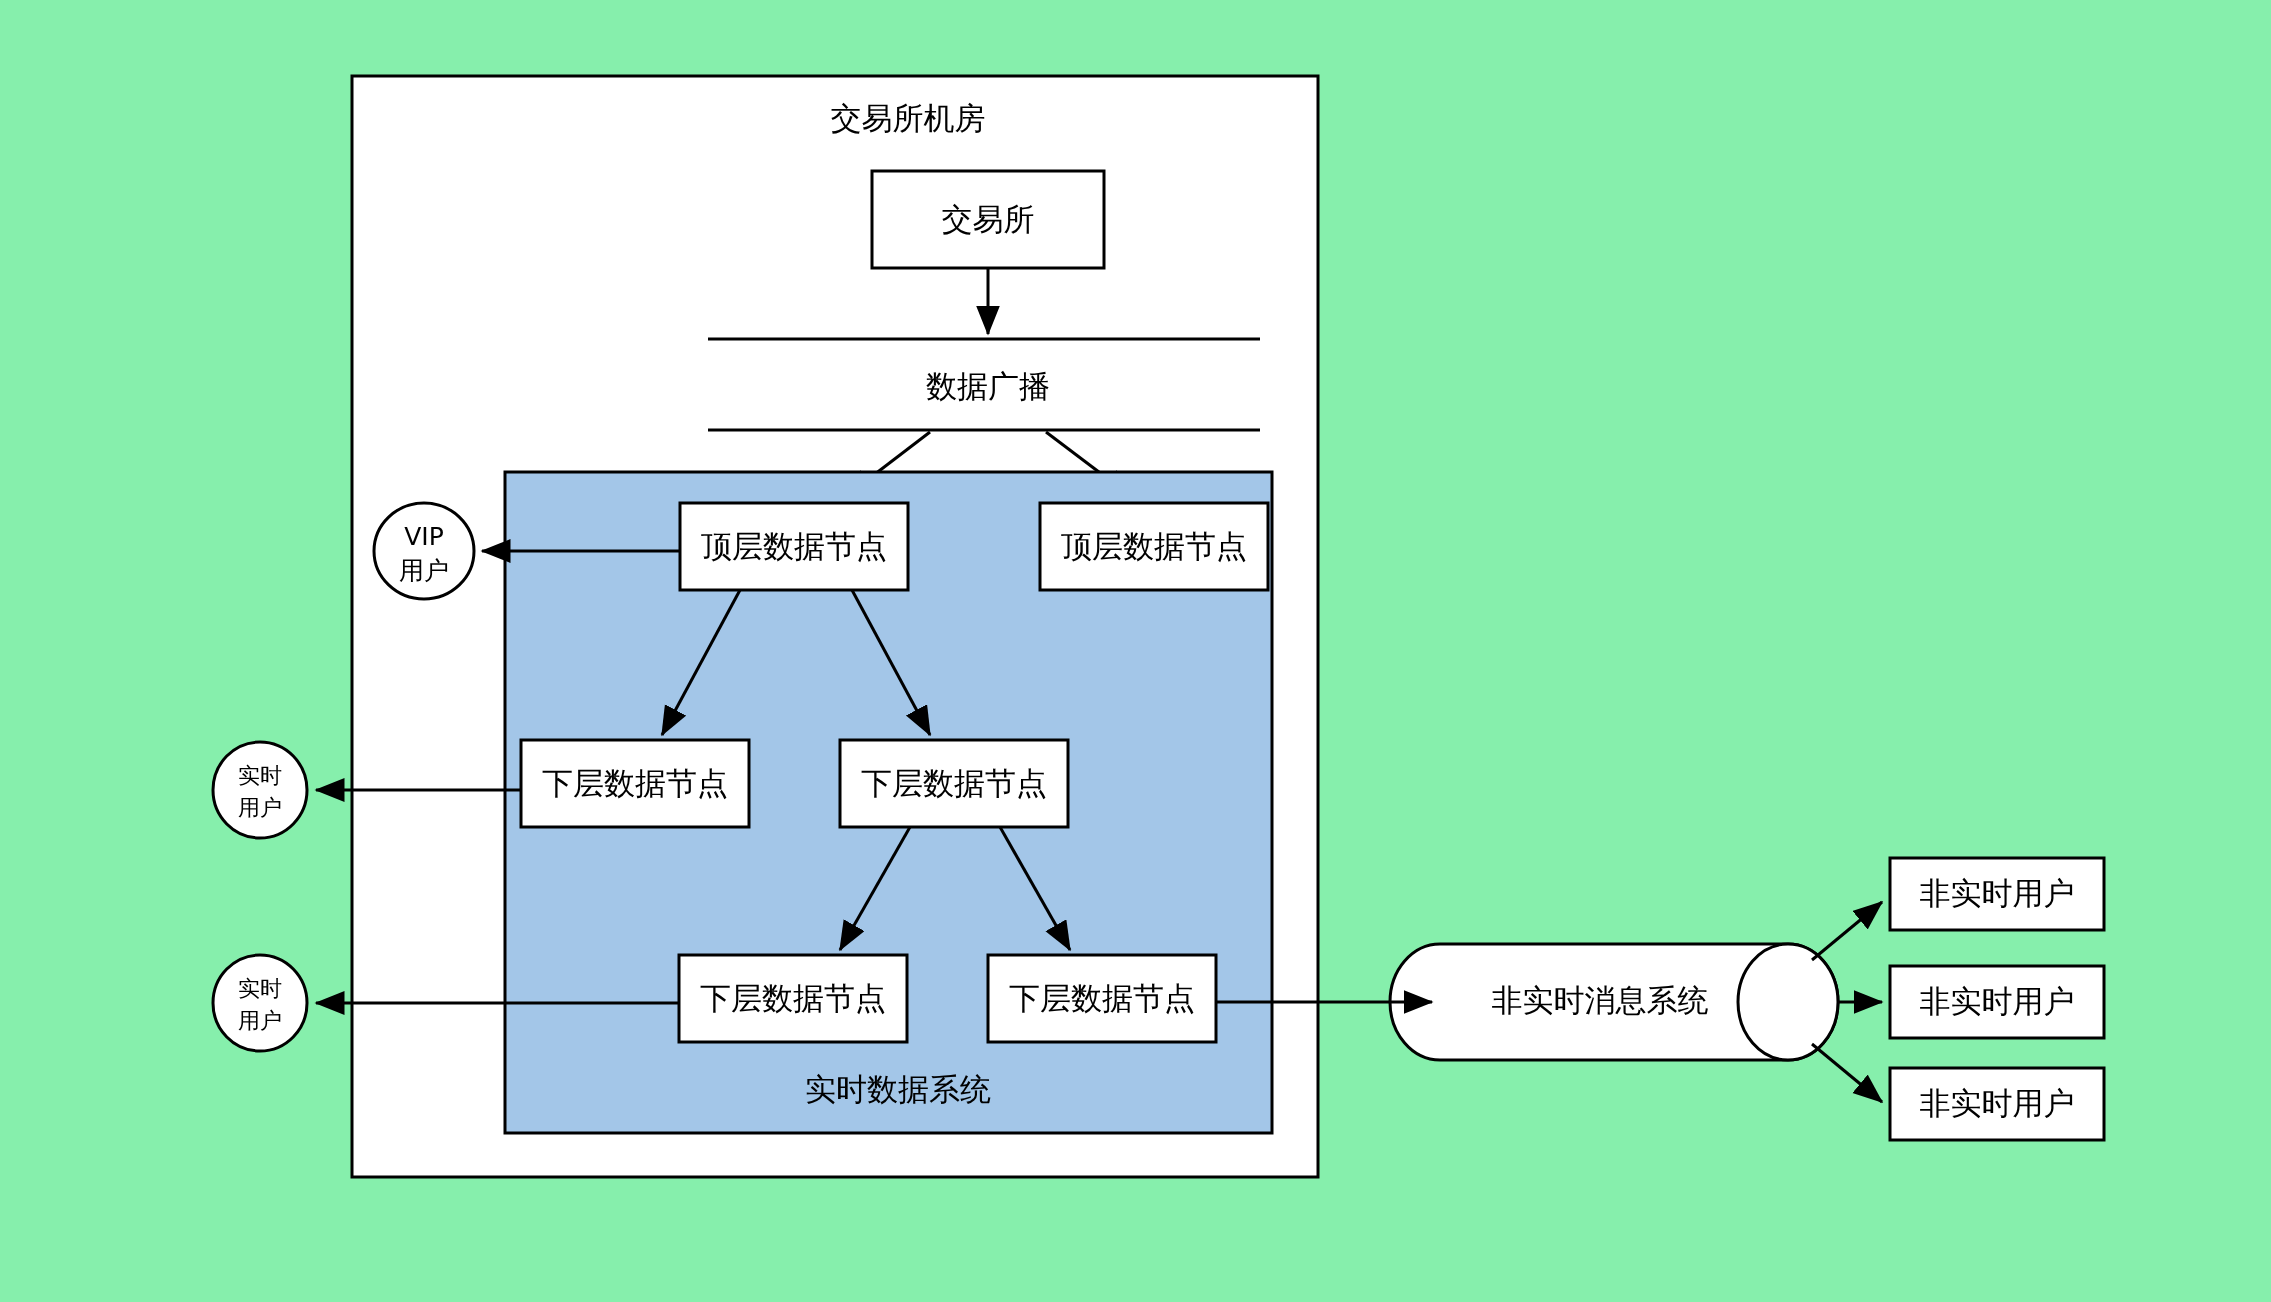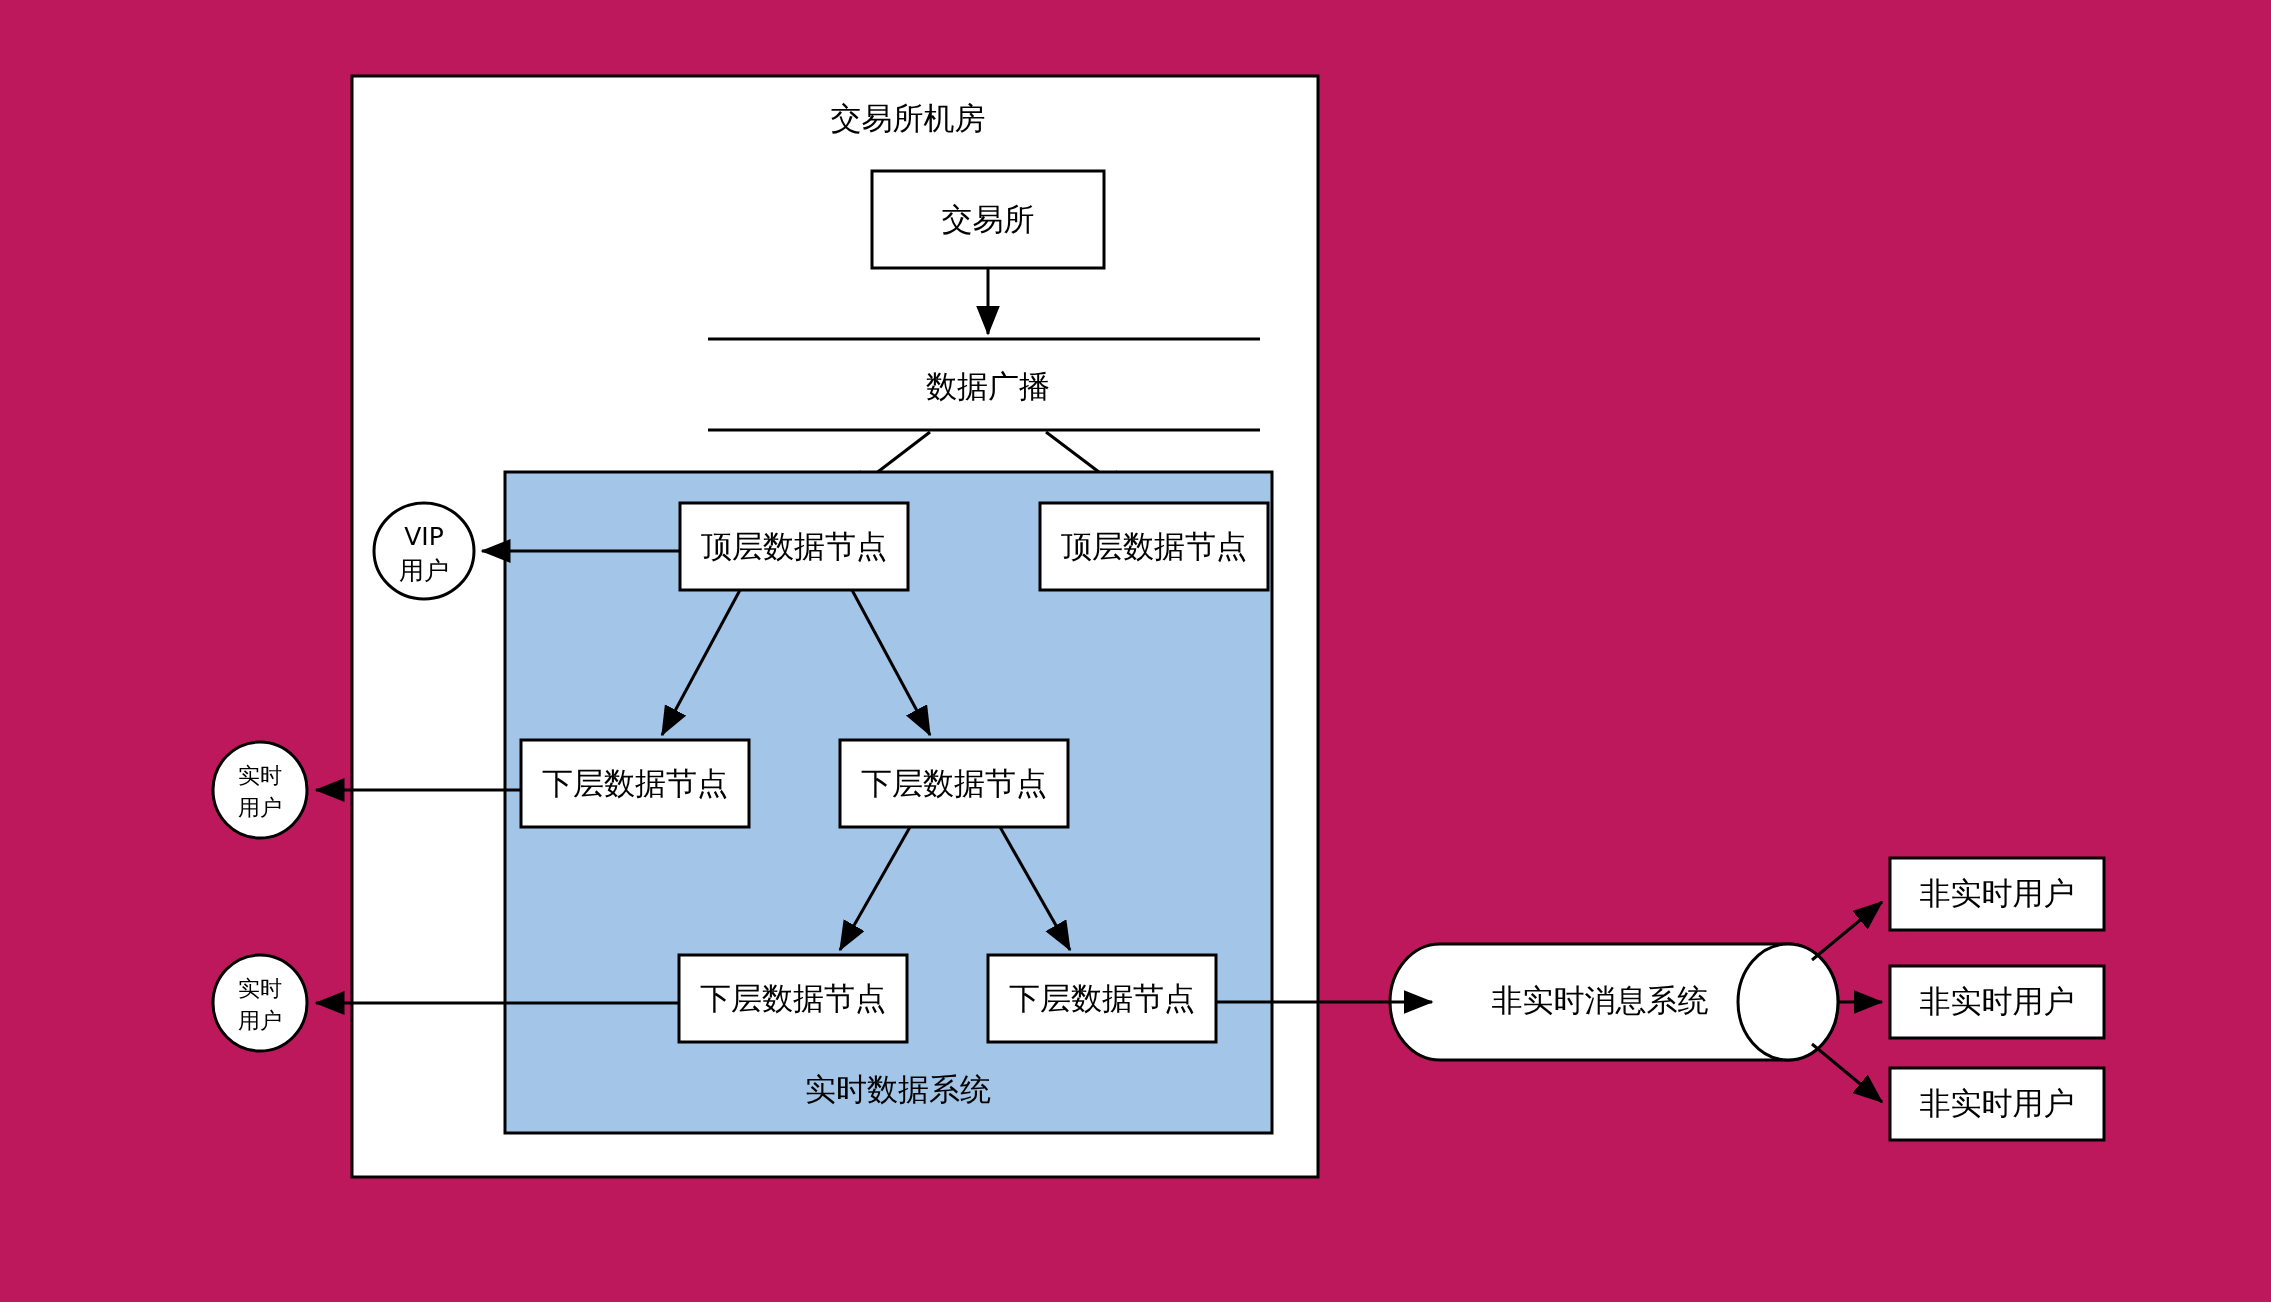--- a/index.html
+++ b/index.html
@@ -7,21 +7,21 @@
     padding: 0;
     background: #ffffff;
   }
   body {
     font-family: "DejaVu Sans", "Liberation Sans", sans-serif;
   }
   #canvas {
     position: relative;
     width: 2271px;
     height: 1302px;
-    background: #be185d;
+    background: #86efac;
     overflow: hidden;
   }
   #diagram-svg {
     position: absolute;
     left: 0;
     top: 0;
     width: 2271px;
     height: 1302px;
   }
   .node-text {

